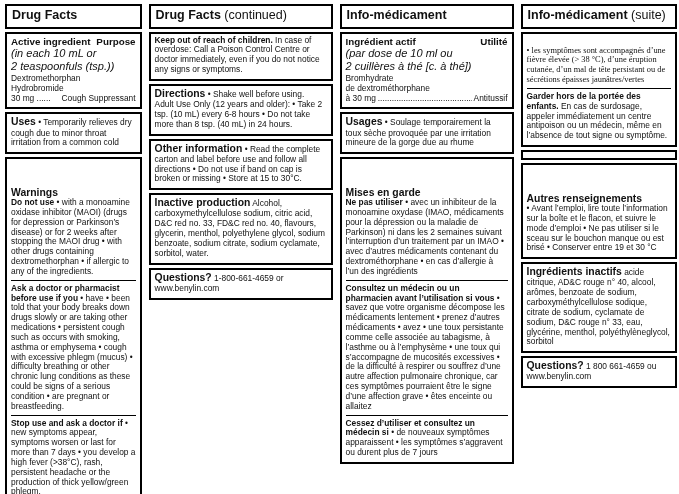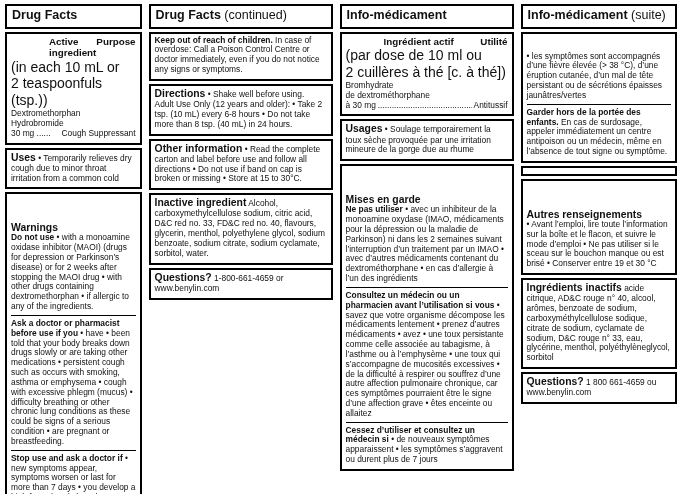--- a/index.html
+++ b/index.html
@@ -7,30 +7,30 @@
   *{box-sizing:border-box;}
   .panel{display:flex;gap:7px;padding:4px 2px 0 5px;align-items:flex-start;}
   .col{display:flex;flex-direction:column;gap:3px;}
   .col-1{width:144px;}
   .col-2{width:194px;}
   .col-3{width:174px;}
   .col-4{width:165px;}
   .box{border:2px solid #000;background:#fff;padding:2px 4px 4px;}
   .title-box{padding:2px 5px 3px;font-size:12.5px;font-weight:bold;line-height:1.25;}
   .title-suffix{font-weight:normal;}
-  .ai-row{display:flex;justify-content:space-between;font-size:9.8px;font-weight:bold;line-height:1.18;margin-left:38px;}
-  .ai-sub{font-size:14px;line-height:1.18;}
+  .ai-row{display:flex;justify-content:space-between;font-size:9.8px;font-weight:bold;line-height:1.18;}
+  .ai-sub{font-size:11px;line-height:1.18;font-style:italic;}
   .ai-small{font-size:8.4px;line-height:1.2;}
   .leader-row{display:flex;justify-content:space-between;align-items:baseline;font-size:8.4px;line-height:1.2;white-space:nowrap;overflow:hidden;}
   .leader{flex:1;overflow:hidden;margin:0 2px;}
   .body{font-size:8.4px;line-height:1.17;}
   .sec-h{font-size:10.4px;font-weight:bold;margin-top:26px;}
   .lead{font-weight:bold;}
   .rule{border-top:1px solid #000;margin:3px 0;}
-  .mt{margin-top:16px;}
+  .mt{margin-top:10px;font-family:Liberation Serif, serif;}
 </style>
 </head>
 <body>
 
 <div class="panel">
 
   <div class="col col-1">
     <div class="box title-box">
       <span>Drug Facts</span>
     </div>
@@ -99,21 +99,21 @@
 
     <div class="box">
       <div class="body">
         <span class="sec-h">Other information</span>
         <span>• Read the complete carton and label before use and follow all directions • Do not use if band on cap is broken or missing • Store at 15 to 30°C.</span>
       </div>
     </div>
 
     <div class="box">
       <div class="body">
-        <span class="sec-h">Inactive ingredient</span>
+        <span class="sec-h">Inactive production</span>
         <span>Alcohol, carboxymethylcellulose sodium, citric acid, D&amp;C red no. 33, FD&amp;C red no. 40, flavours, glycerin, menthol, polyethylene glycol, sodium benzoate, sodium citrate, sodium cyclamate, sorbitol, water.</span>
       </div>
     </div>
 
     <div class="box">
       <div class="body">
         <span class="sec-h">Questions?</span>
         <span>1-800-661-4659 or www.benylin.com</span>
       </div>
     </div>

